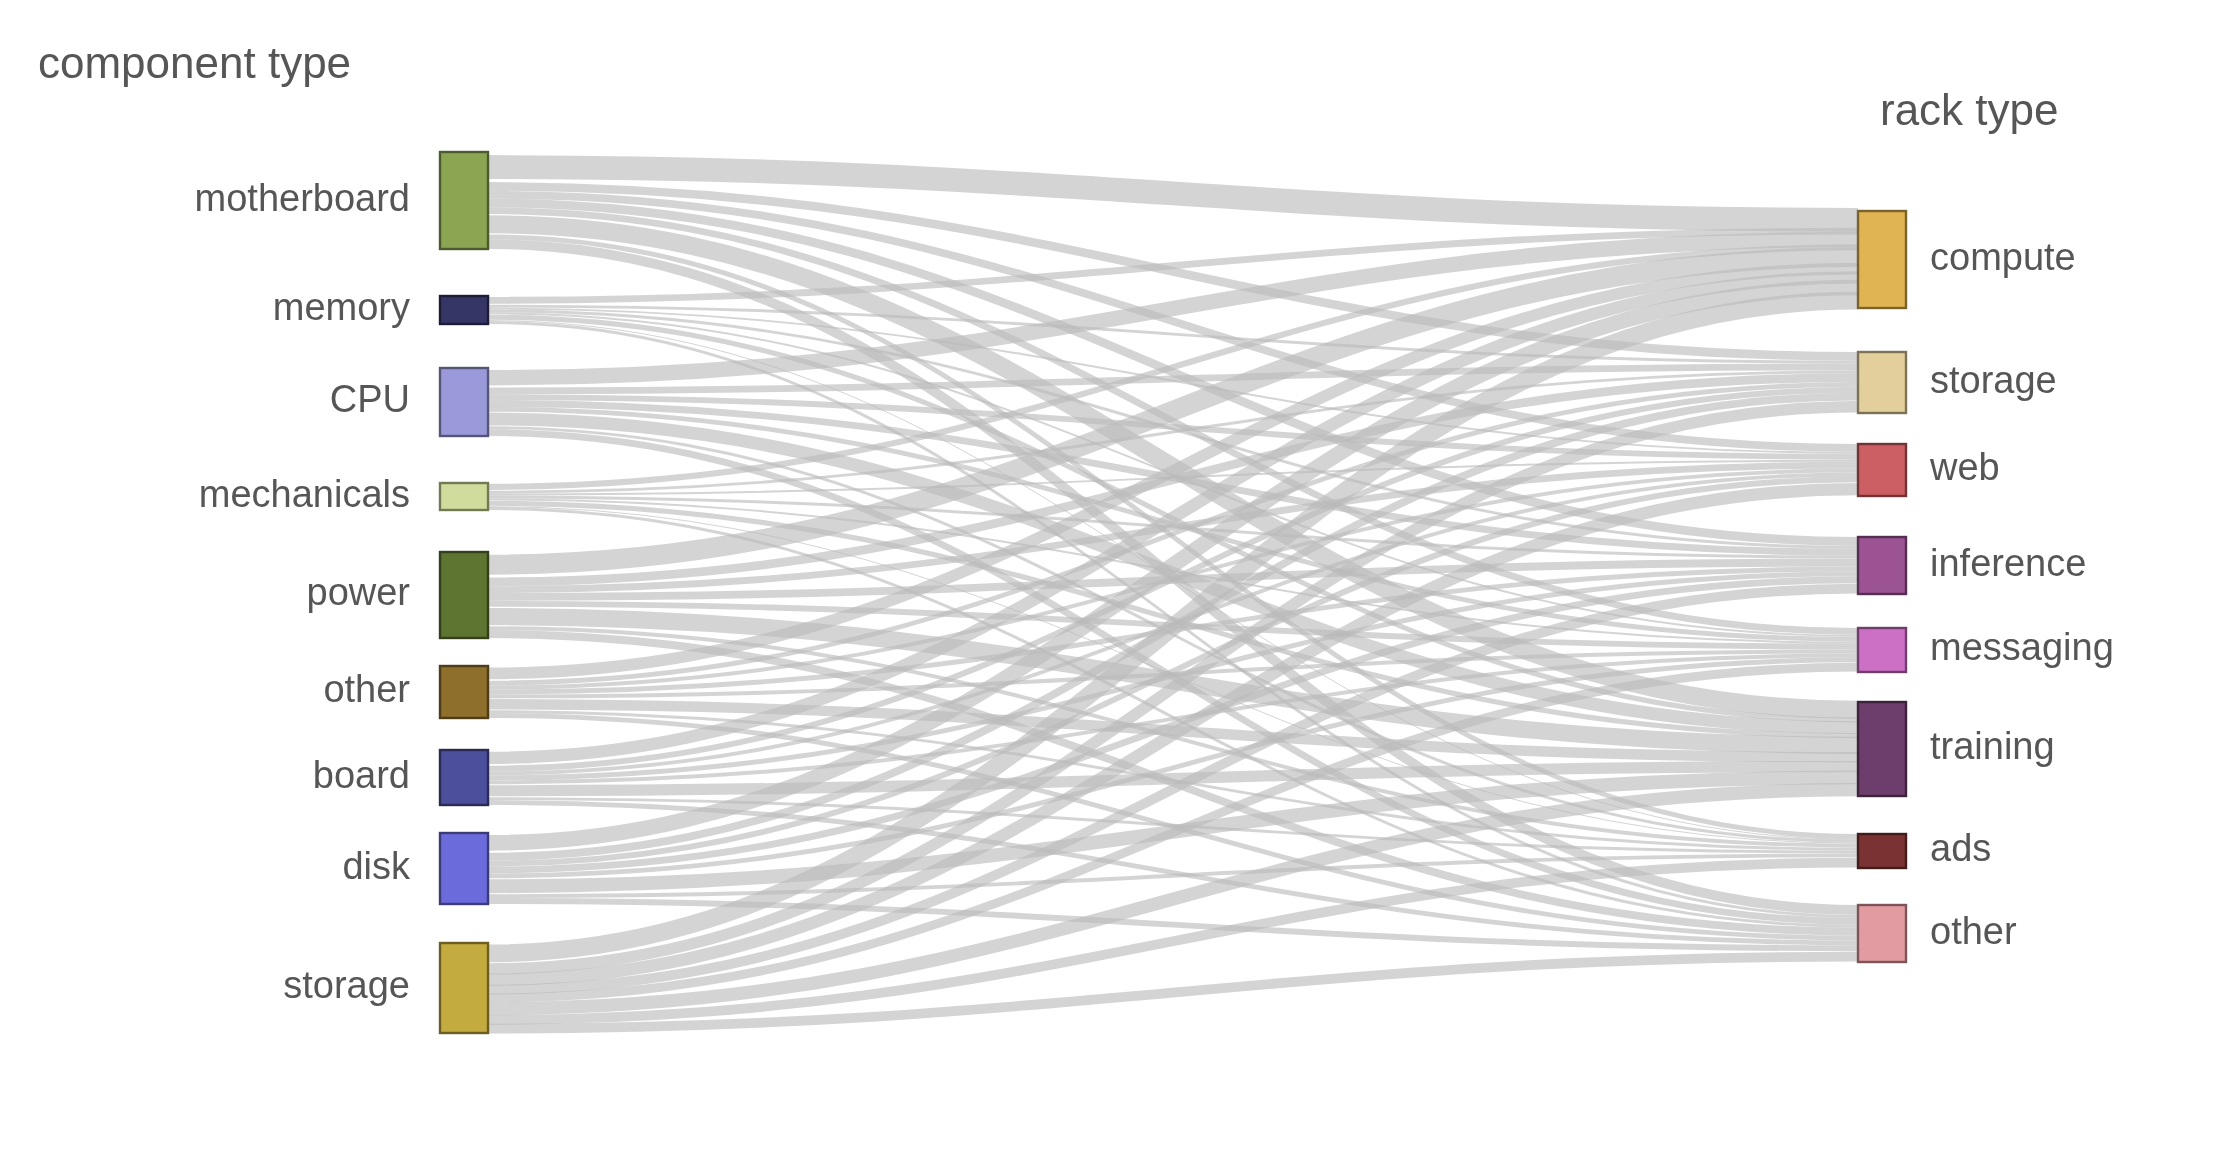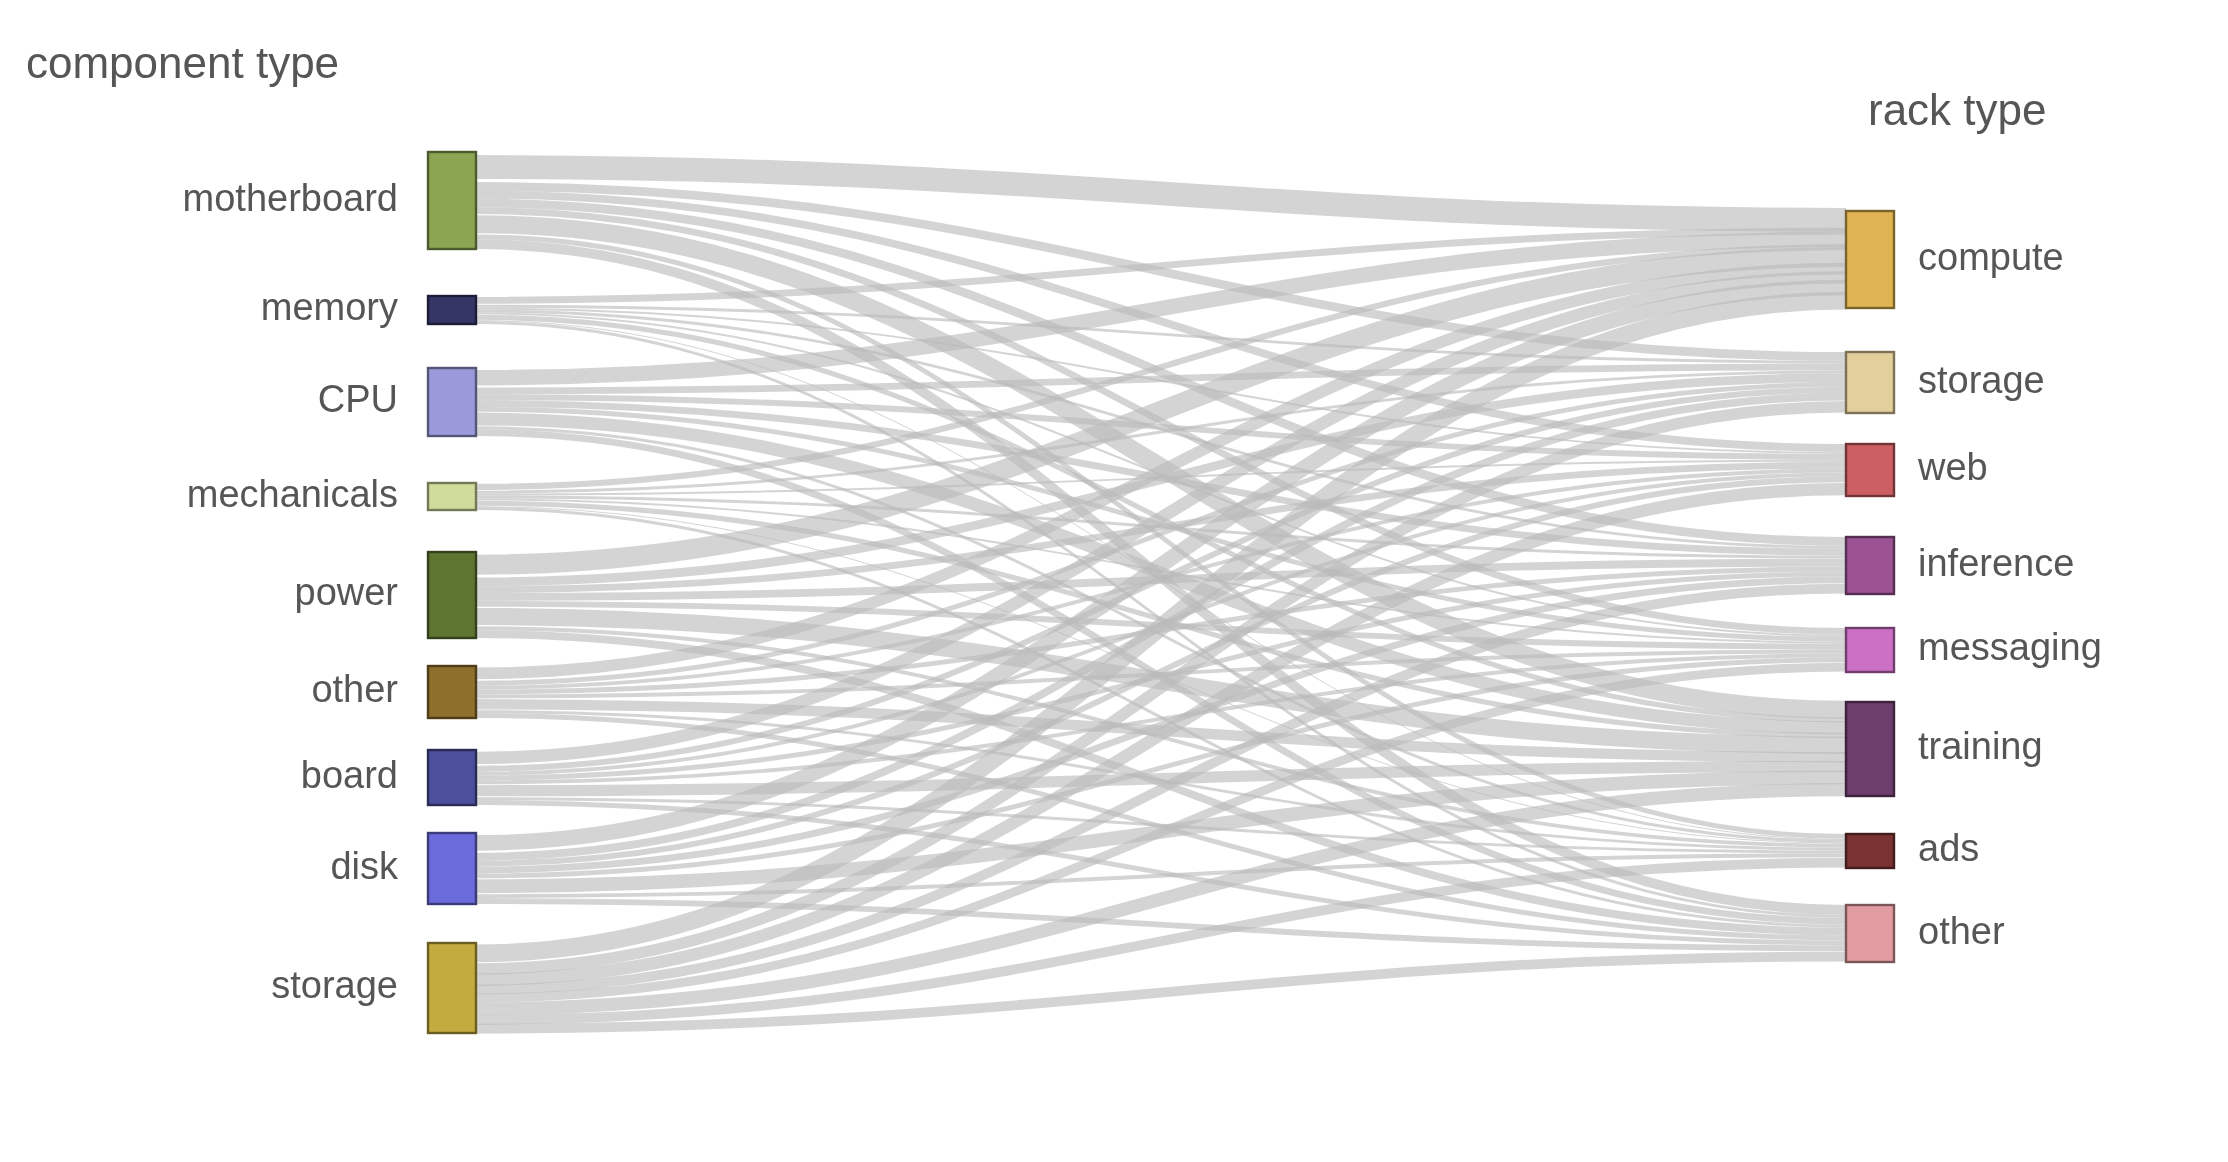--- a/index.html
+++ b/index.html
@@ -9,21 +9,21 @@
   }
   body {
     width: 2228px;
     height: 1162px;
     font-family: "Liberation Sans", sans-serif;
     overflow: hidden;
     position: relative;
   }
   #sankey-root {
     position: absolute;
-    left: 0; top: 0;
+    left: 12px; top: 0;
     width: 1784px;
     height: 1162px;
   }
   svg.sankey-svg {
     display: block;
     width: 2228px;
     height: 1162px;
   }
   .col-title {
     font-family: "Liberation Sans", sans-serif;

